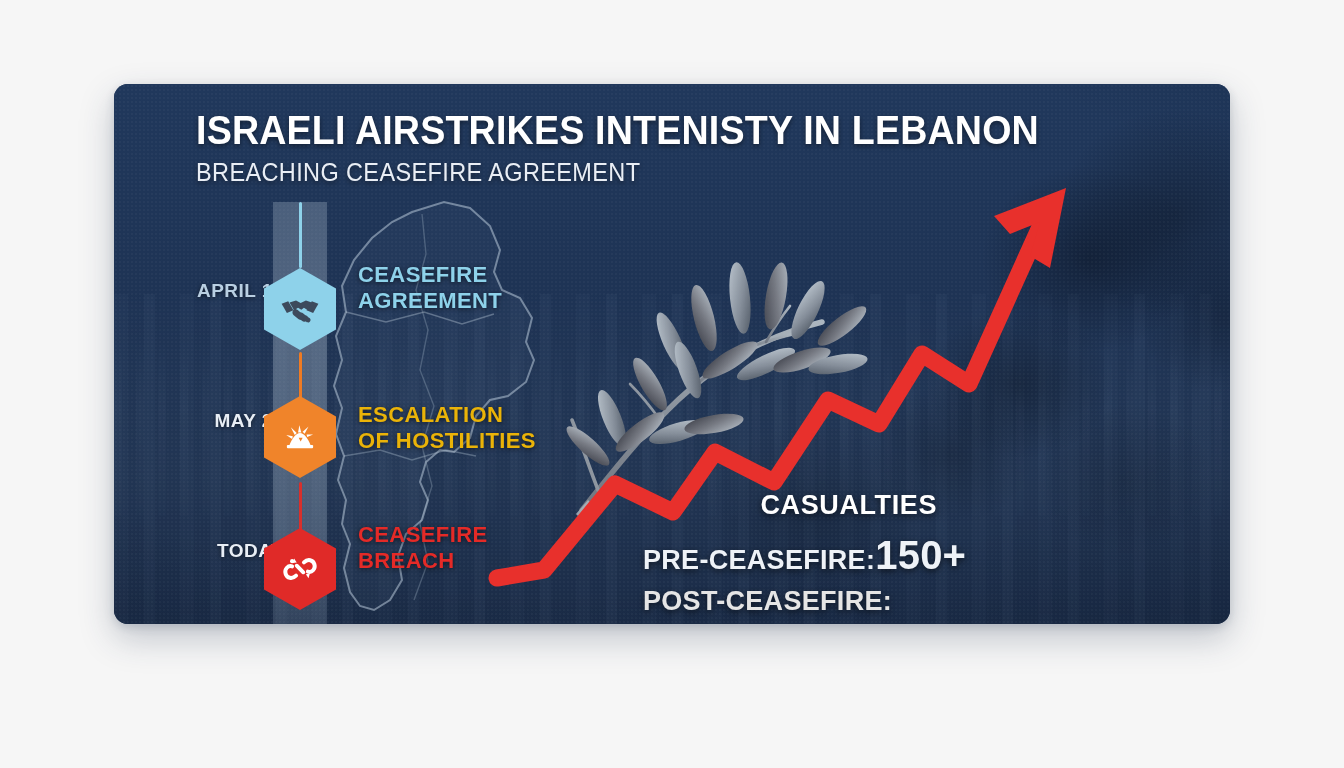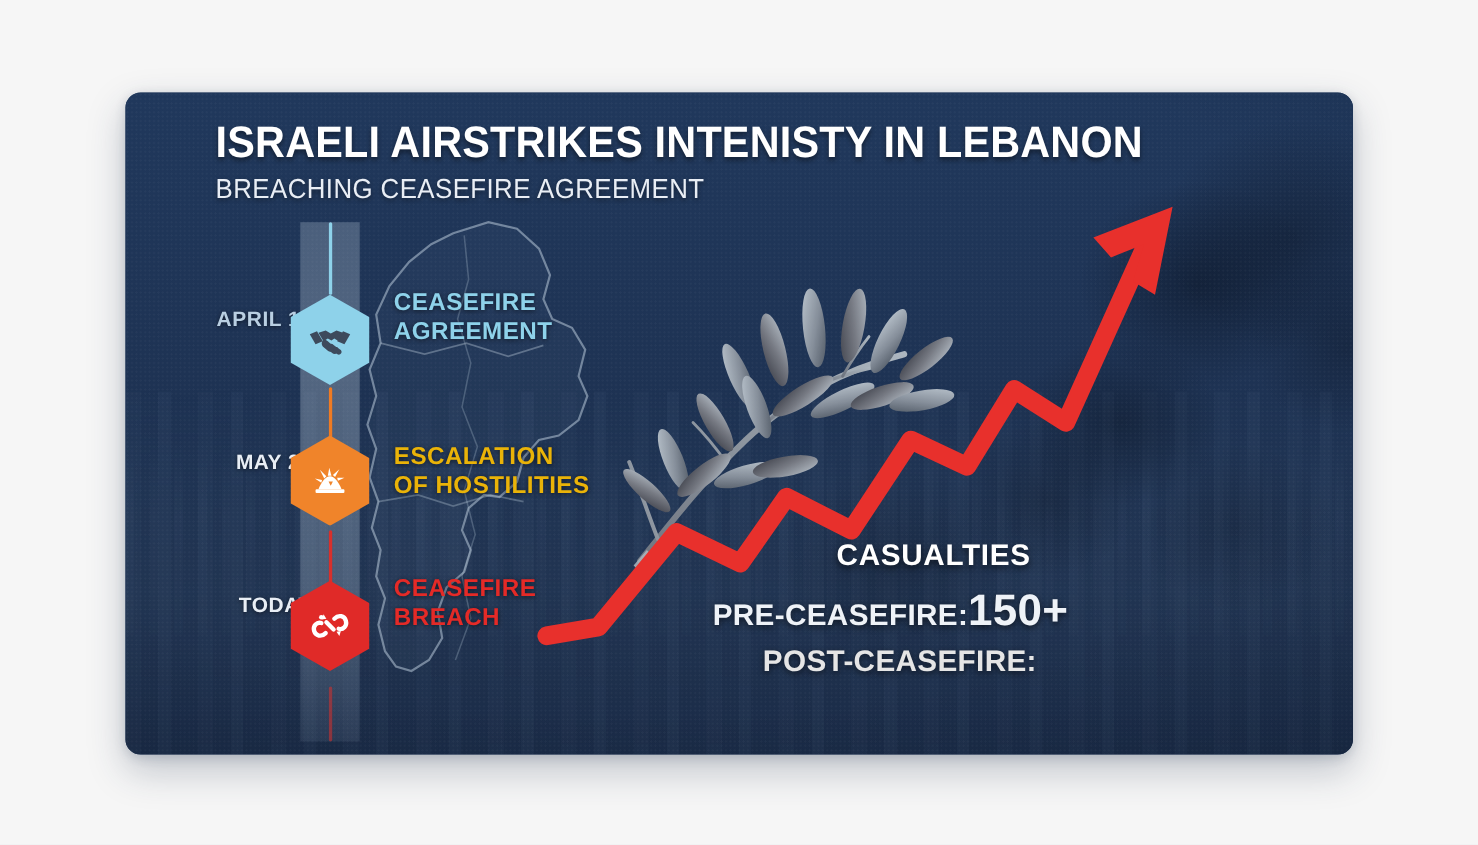--- a/index.html
+++ b/index.html
@@ -18,21 +18,21 @@
     height: 768px;
     background: #f6f6f6;
   }
 
   
   #card {
     position: absolute;
     left: 114px;
     top: 84px;
     width: 1116px;
-    height: 602px;
+    height: 540px;
     border-radius: 14px;
     overflow: hidden;
     background: #1f3557;
     box-shadow: 0 14px 34px rgba(40, 55, 80, .26),
                 0 3px 10px rgba(40, 55, 80, .16);
   }
 
   
   .bg-base {
     position: absolute; inset: 0;
@@ -235,21 +235,21 @@
     font-size: 27px;
     font-weight: 700;
     color: #ffffff;
     letter-spacing: .6px;
     text-shadow: 0 2px 6px rgba(0,0,0,.6);
     margin-right: 56px;
   }
   .cas-row {
     display: flex;
     align-items: baseline;
-    justify-content: center;
+    justify-content: flex-start;
     gap: 0;
     margin-top: 12px;
   }
   .cas-lbl {
     font-size: 27px;
     font-weight: 700;
     letter-spacing: .3px;
     text-shadow: 0 2px 6px rgba(0,0,0,.6);
   }
   .cas-val {

